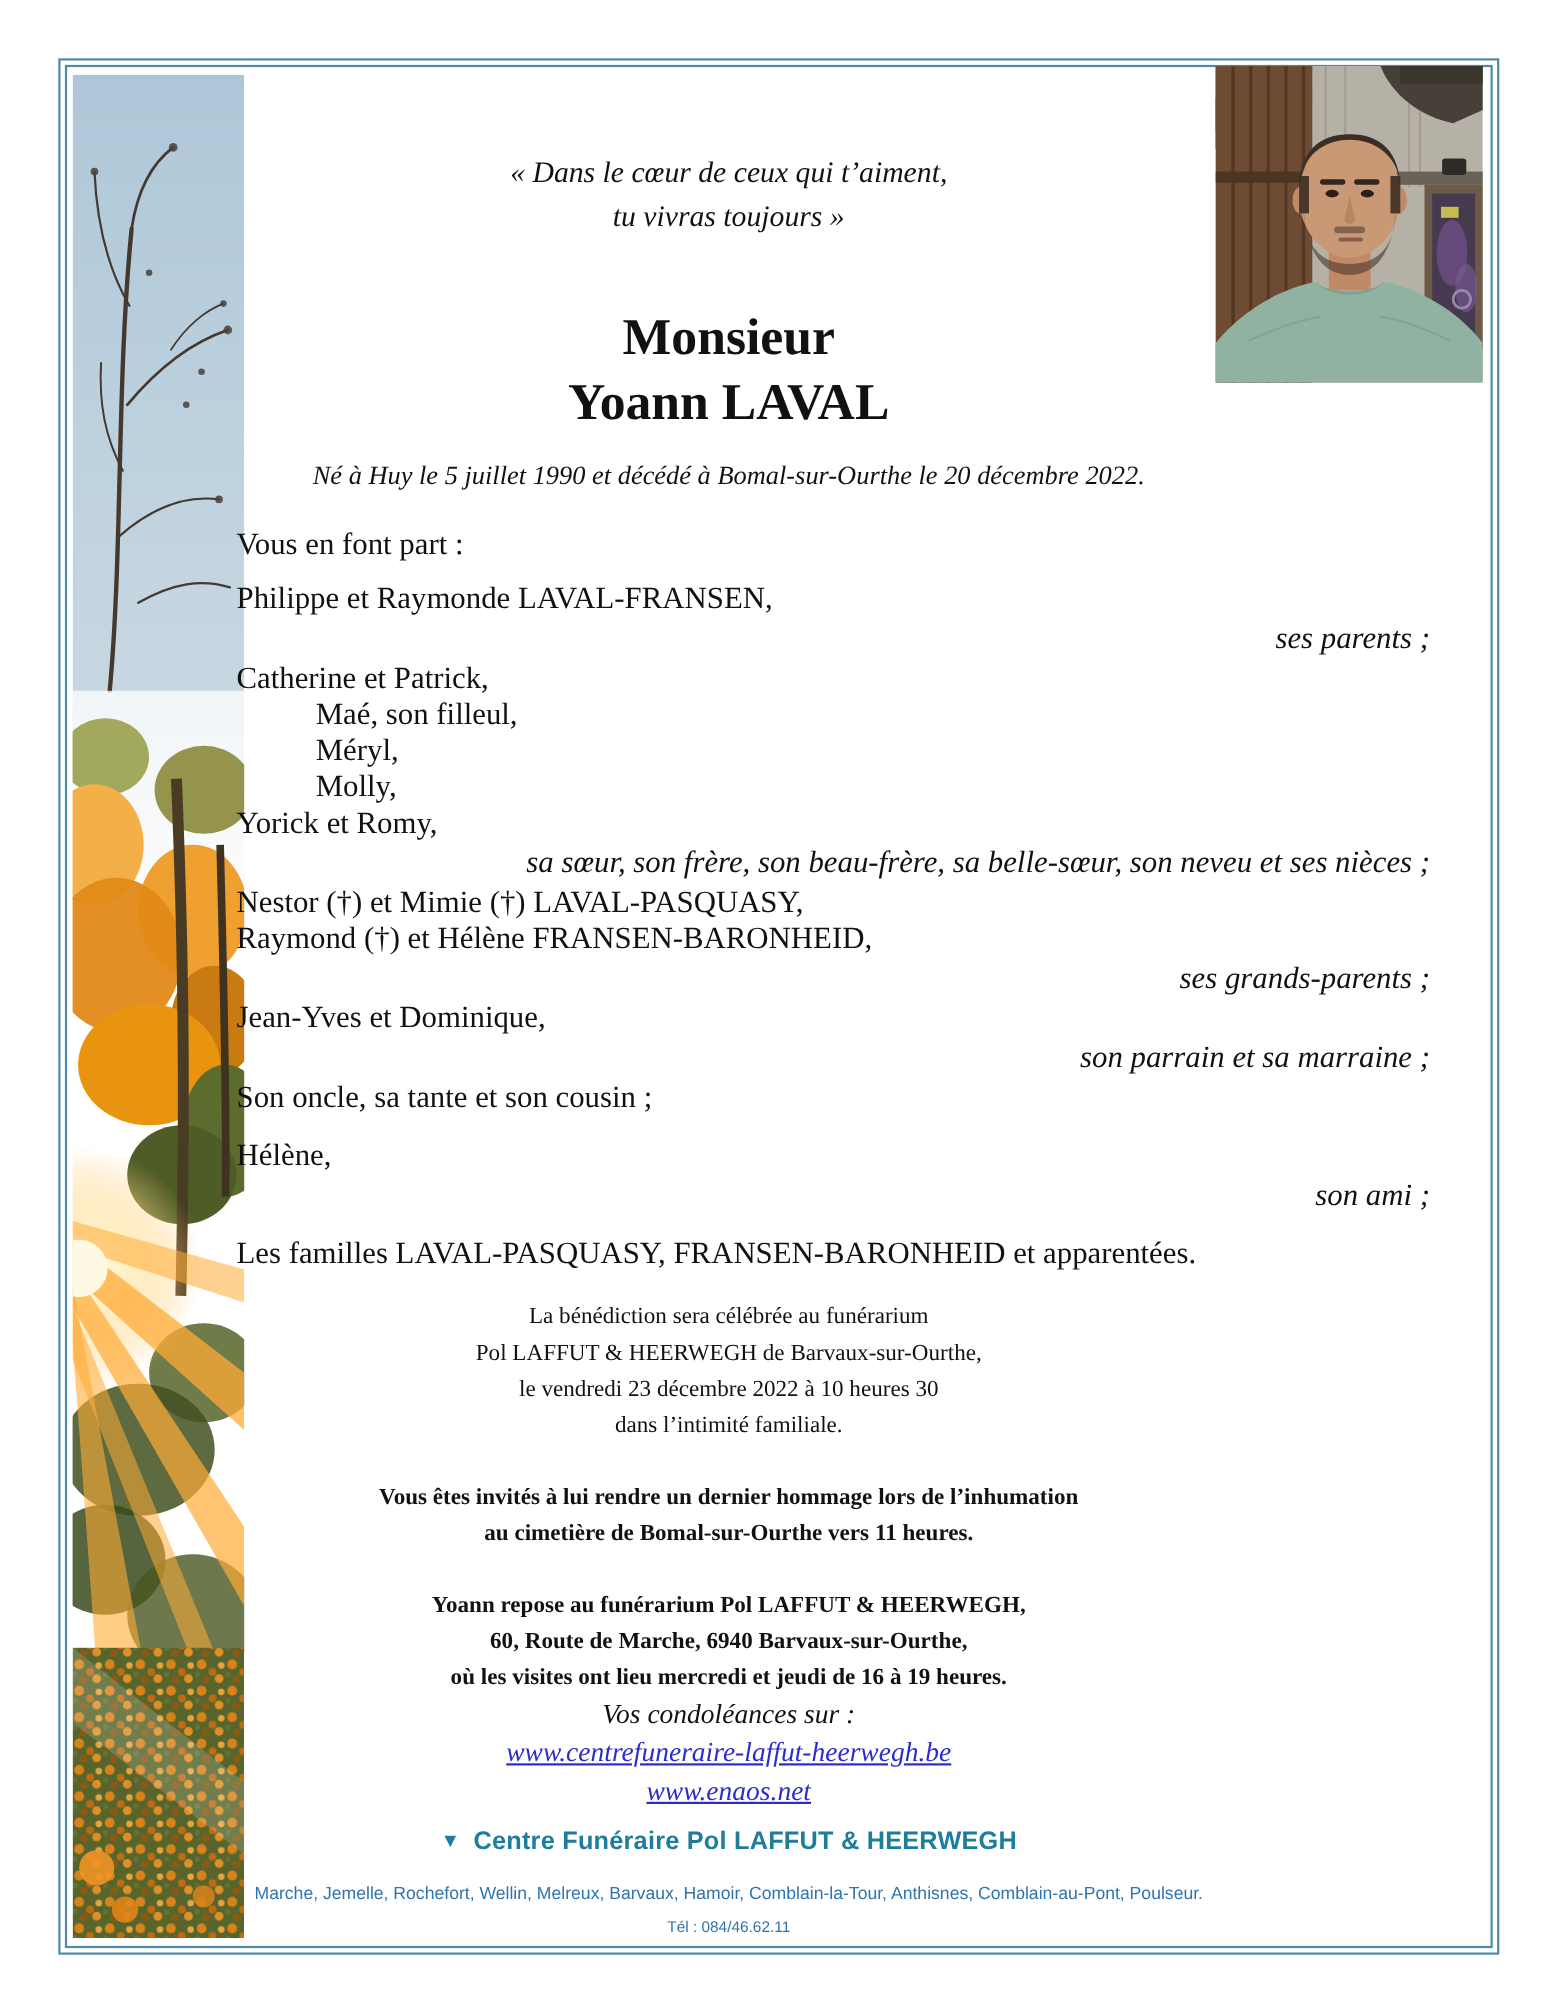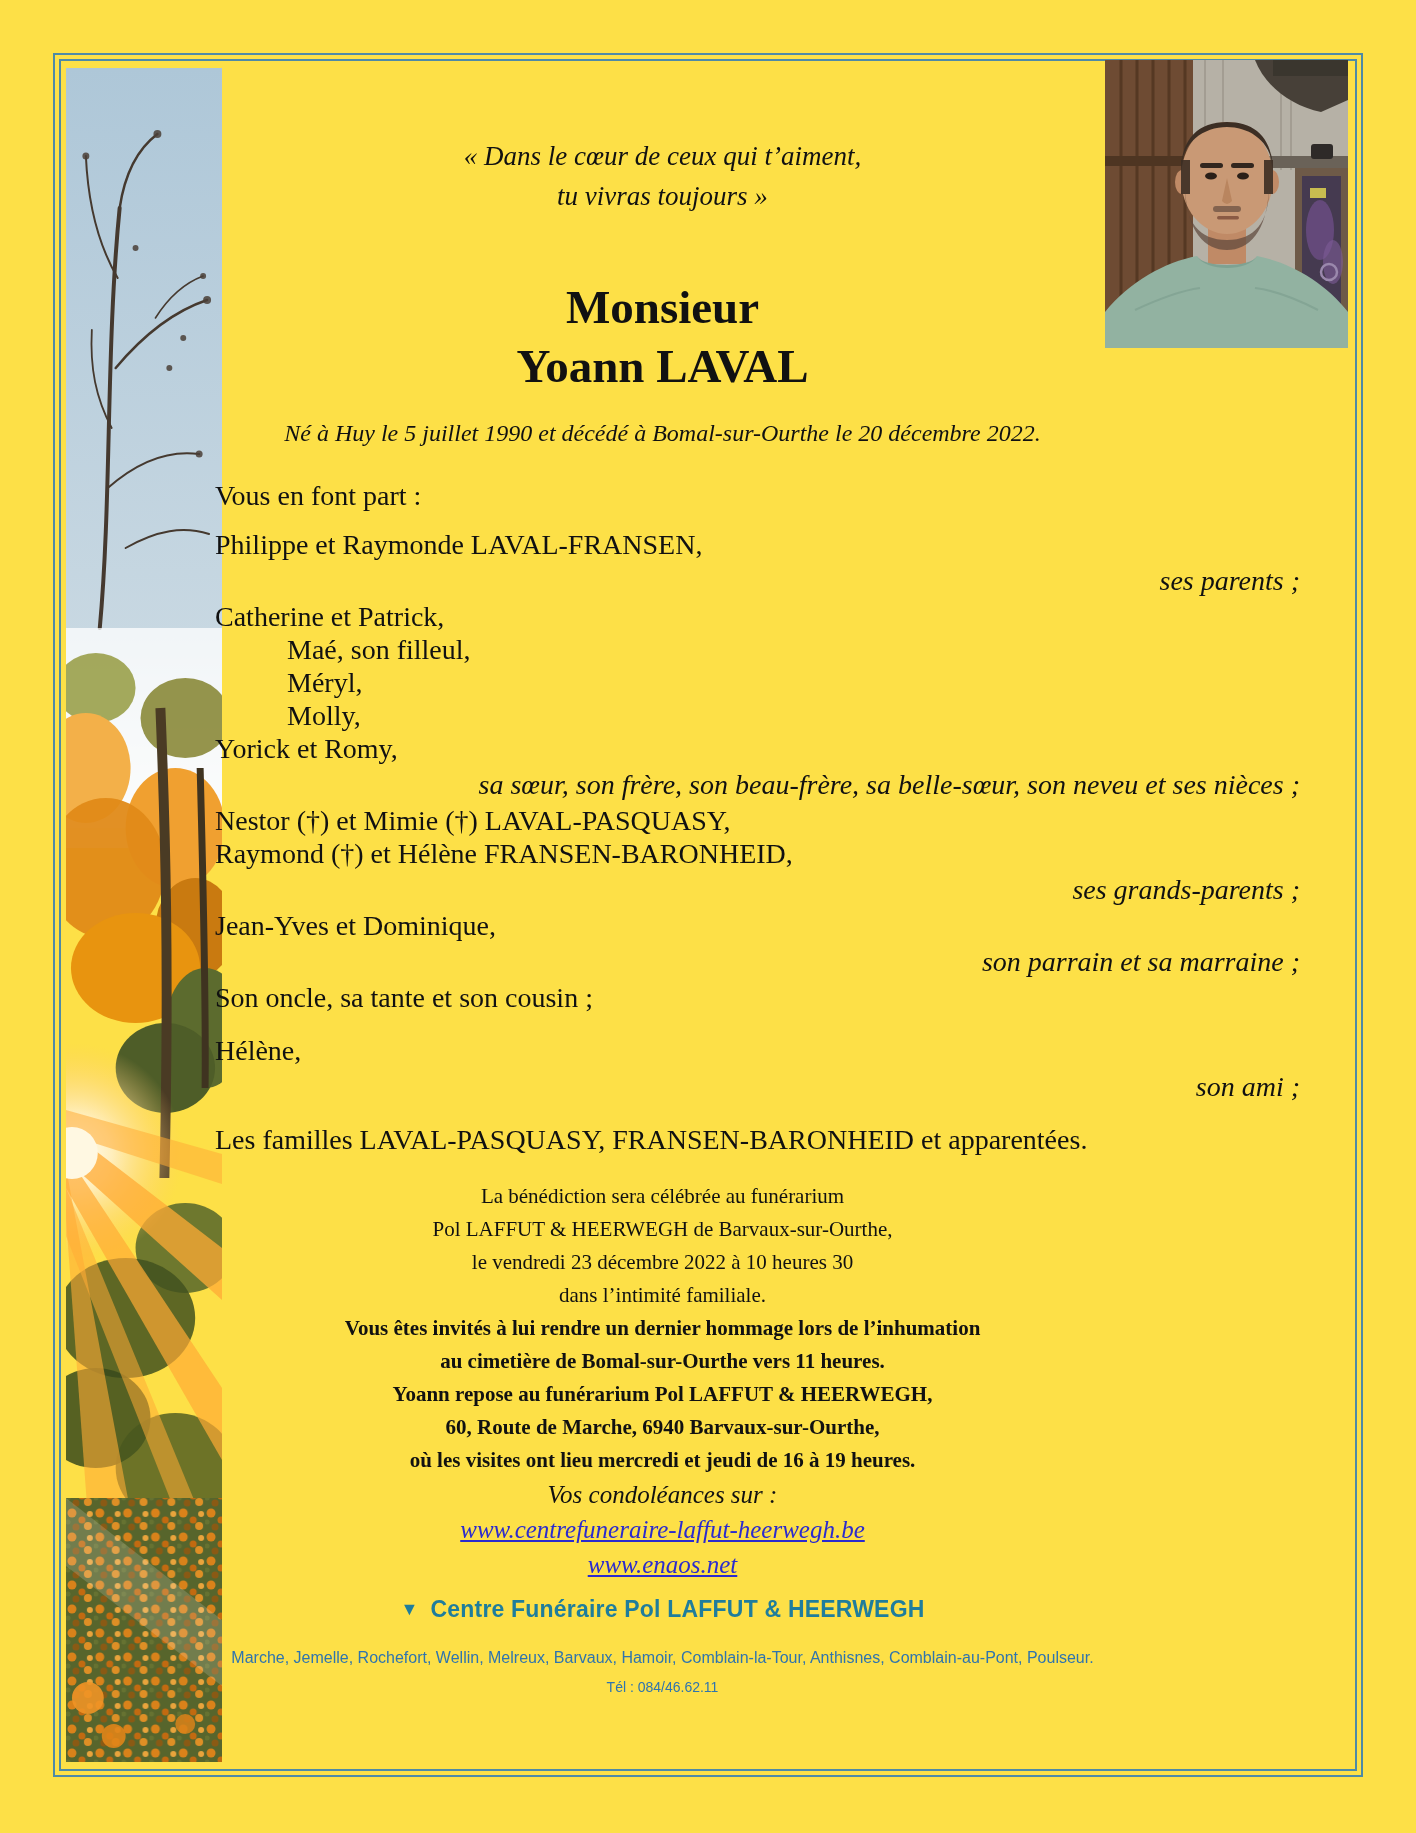--- a/index.html
+++ b/index.html
@@ -1,19 +1,19 @@
 <!DOCTYPE html>
 <html><head>
 <meta charset="utf-8">
 <style>
   html,body{margin:0;padding:0;background:#888;}
   .page{
     position:relative;
     width:1416px;height:1833px;
-    background:#fde047;
+    background:#ffffff;
     margin:0 auto;
     overflow:hidden;
     font-family:"Liberation Serif", serif;
     color:#111;
   }
   
   .frame-outer{position:absolute;left:53px;top:53px;right:53px;bottom:56px;border:2px solid #4e8aa6;pointer-events:none;}
   .frame-inner{position:absolute;left:59px;top:59px;right:59px;bottom:62px;border:2px solid #4e8aa6;pointer-events:none;}
 
   .strip{position:absolute;left:66px;top:68px;width:156px;height:1694px;}
@@ -32,21 +32,21 @@
   .list{margin-top:32px;font-size:28px;line-height:33px;}
   .ln{min-height:33px;}
   .ln.intro{margin-bottom:16px;}
   .ln.name{}
   .ln.name-indent{padding-left:72px;}
   .ln.name-spaced{margin-top:20px;}
   .ln.relation{font-style:italic;text-align:right;margin-top:3px;margin-bottom:3px;}
 
   .ceremony{margin-top:24px;font-size:21px;line-height:33px;}
   .ceremony .b{font-weight:normal;}
-  .blockgap{margin-top:0;}
+  .blockgap{margin-top:32px;}
   .bold-lines{font-weight:bold;}
 
   .condolences{font-size:25px;line-height:35px;}
   .condolences .label{font-style:italic;}
   .weblink{display:block;color:#2b2bce;font-style:italic;text-decoration:underline;cursor:pointer;}
 
   .fh-line{margin-top:14px;font-family:"Liberation Sans", sans-serif;font-weight:bold;
            font-size:23px;color:#1f7d9c;letter-spacing:.2px;}
   .fh-line .tri{font-size:18px;margin-right:12px;position:relative;top:-2px;}
   .towns{margin-top:26px;font-family:Liberation Sans, sans-serif;font-size:16px;color:#2f74ae;}

